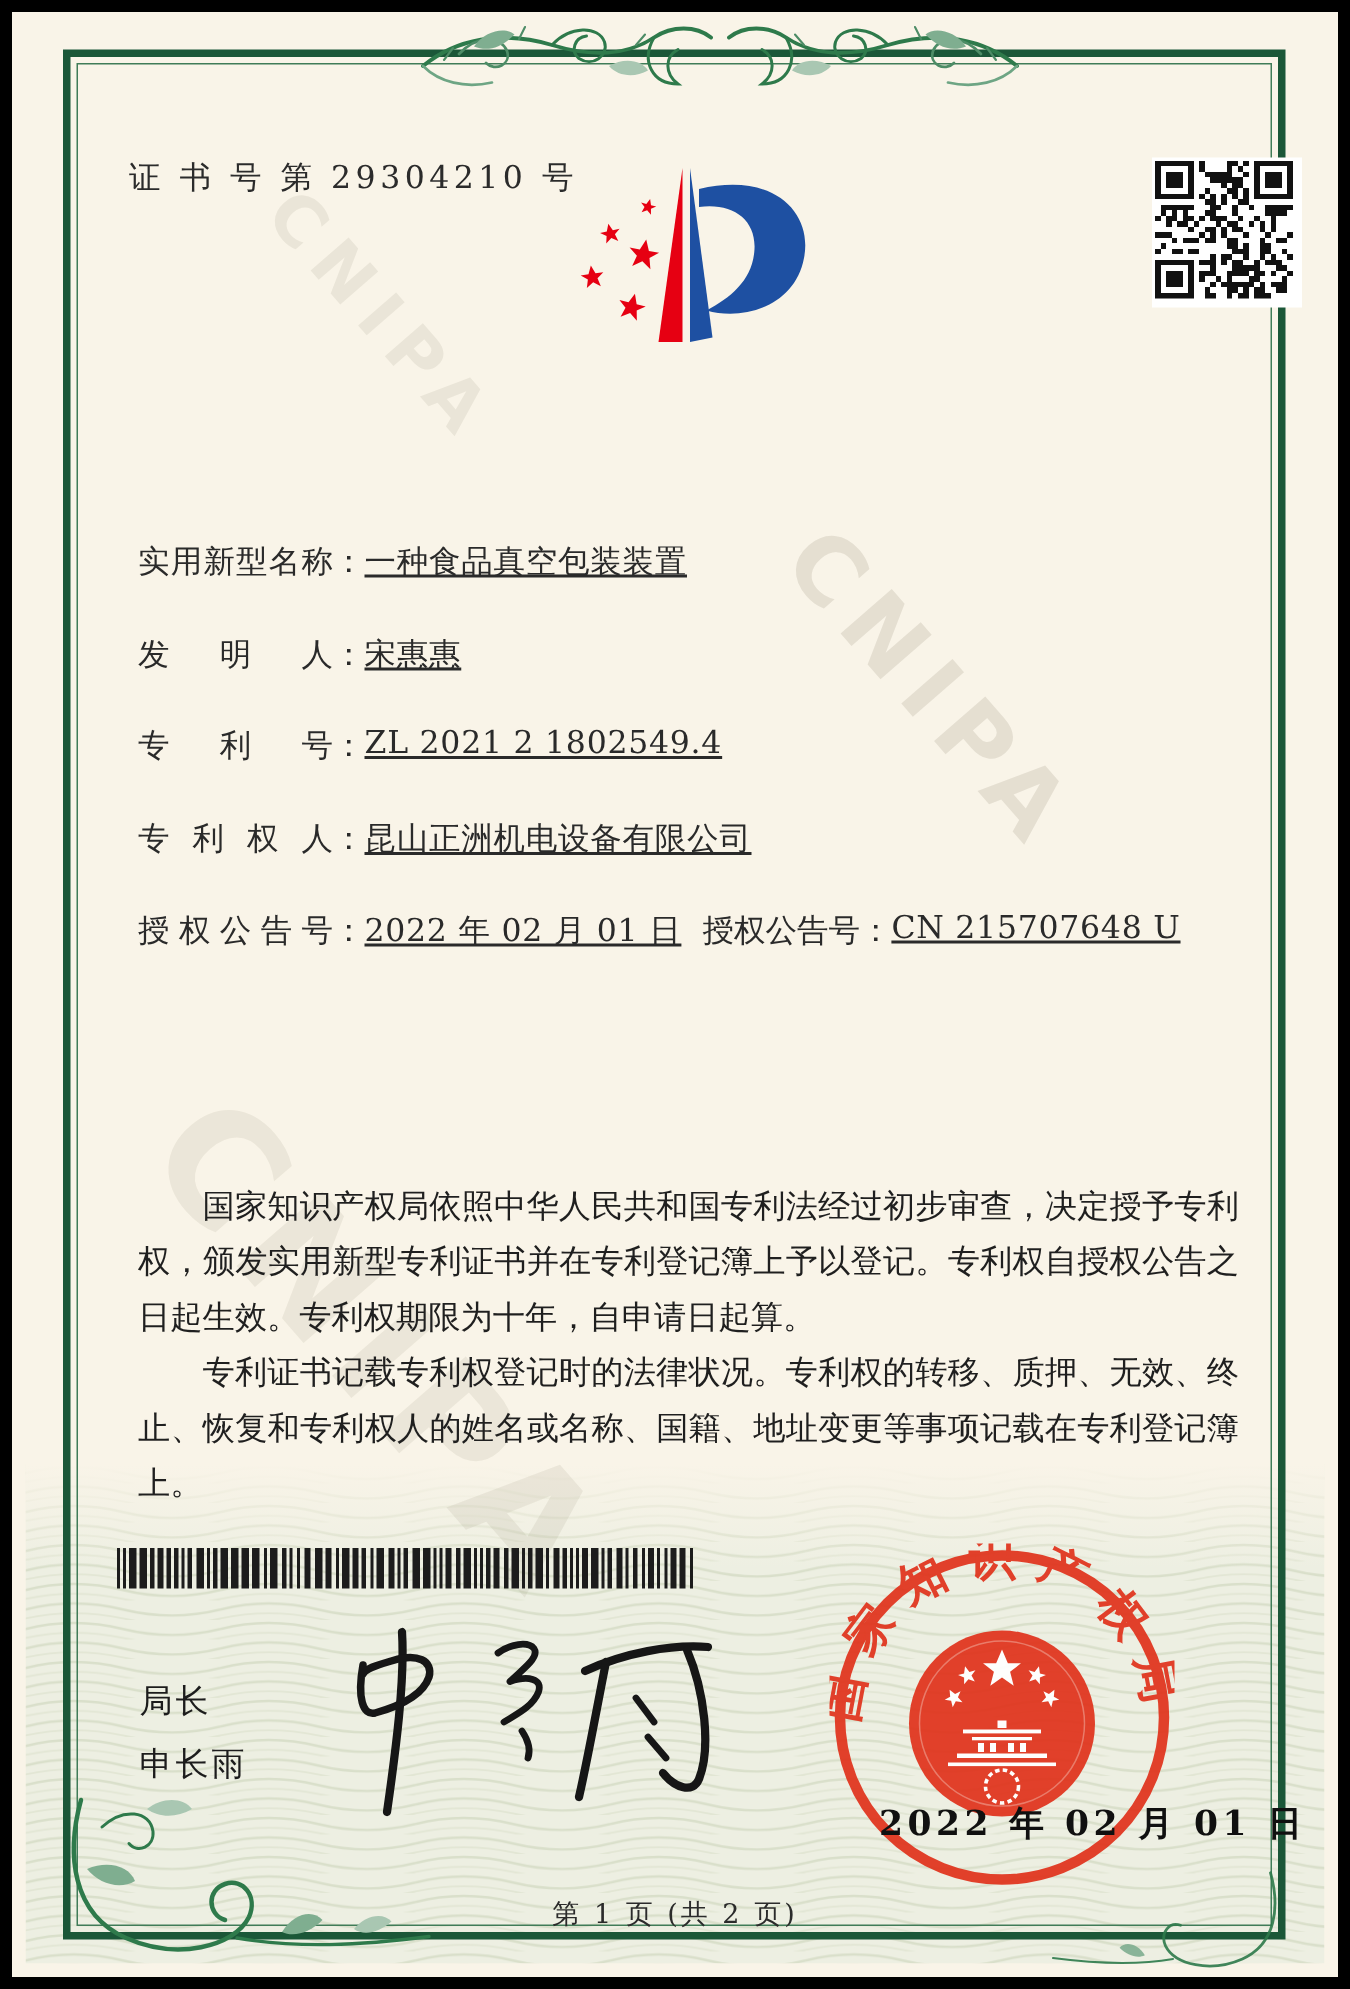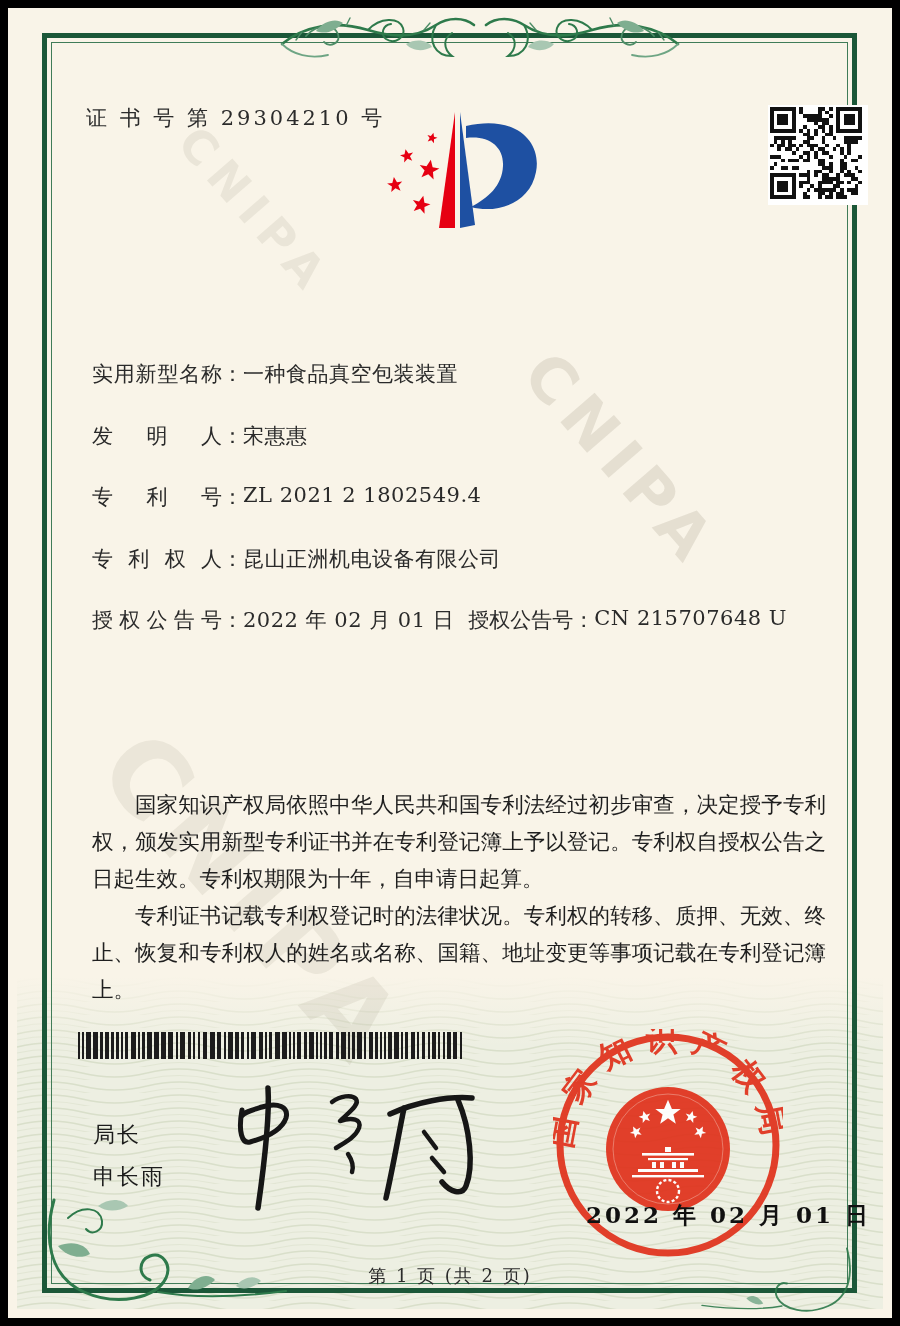--- a/index.html
+++ b/index.html
@@ -30,21 +30,21 @@
   .logo{position:absolute;left:330px;top:98px;z-index:2;}
   .qr{position:absolute;left:760px;top:97px;width:96px;height:96px;background:#fff;z-index:2;padding:2px;}
 
   .title{position:absolute;left:0;right:0;top:226px;text-align:center;font-size:51px;font-weight:bold;
          color:#121212;letter-spacing:10px;z-index:2;}
 
   .fields{position:absolute;left:84px;top:352px;width:740px;z-index:2;}
   .frow{height:61.5px;font-size:21px;color:#2a2a2a;white-space:nowrap;}
   .flabel{display:inline-block;width:130px;text-align:justify;text-align-last:justify;vertical-align:top;}
   .colon{display:inline-block;vertical-align:top;}
-  .fvalue{display:inline-block;vertical-align:top;letter-spacing:0.5px;}
+  .fvalue{display:inline-block;vertical-align:top;letter-spacing:0.5px;text-decoration:underline;}
   .fextra{display:inline-block;margin-left:14px;vertical-align:top;}
 
   .paras{position:absolute;left:84px;top:778px;width:734px;z-index:2;font-size:21.5px;
          line-height:37px;color:#1f1f1f;text-align:justify;}
   .paras p{margin:0;text-indent:2em;}
 
   .barcode{position:absolute;left:70px;top:1024px;width:392px;height:27px;z-index:3;
            display:flex;align-items:stretch;}
   .barcode div{height:100%;background:#1c1c1c;}
 

